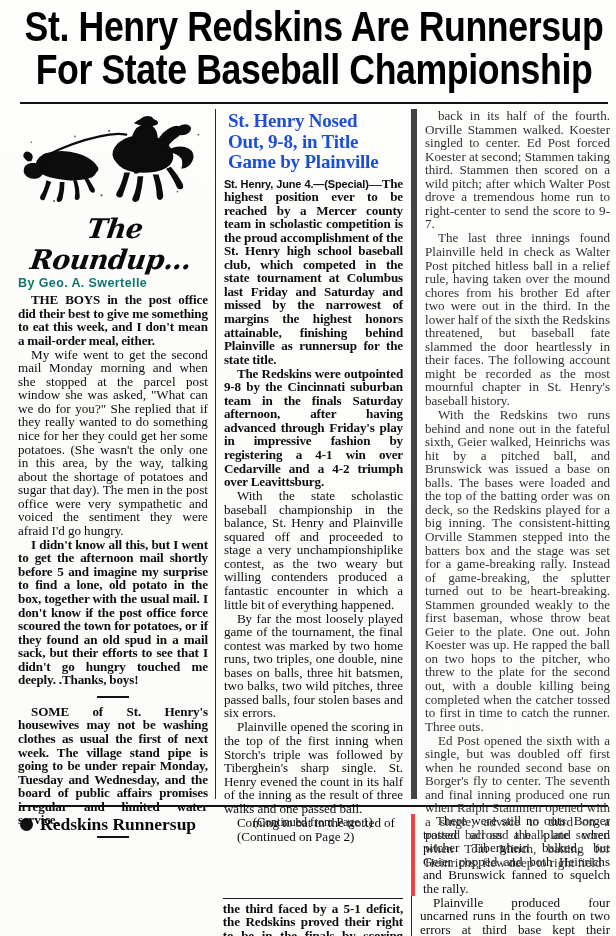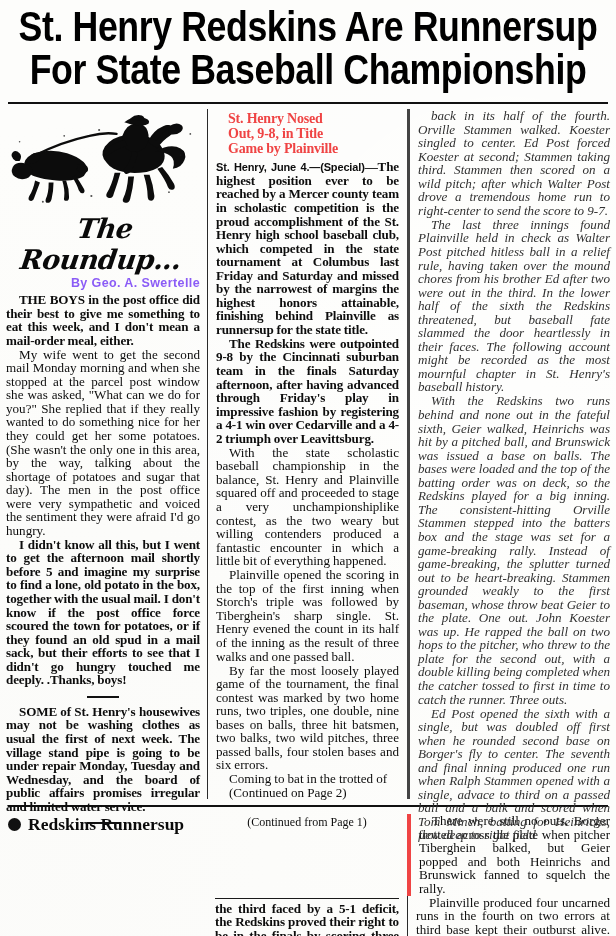--- a/index.html
+++ b/index.html
@@ -31,21 +31,21 @@
       radial-gradient(ellipse at 82% 38%, rgba(255,255,255,0.55) 0%, rgba(255,255,255,0) 58%),
       radial-gradient(ellipse at 10% 88%, rgba(250,250,248,0.6) 0%, rgba(255,255,255,0) 60%);
     mix-blend-mode: normal;
   }
 
   .sheet {
     position: relative;
     width: 616px;
     height: 936px;
     box-sizing: border-box;
-    padding: 4px 6px 0 6px;
+    padding: 4px 6px 0 18px;
   }
 
   
   .headline {
     font-family: "Liberation Sans", sans-serif;
     font-weight: 700;
     color: #000;
     letter-spacing: -0.4px;
     text-align: center;
     line-height: 0.96;
@@ -74,21 +74,21 @@
     display: flex;
     margin-top: 5px;
     height: 690px;
   }
   .col {
     box-sizing: border-box;
     position: relative;
   }
   .col-1 { width: 201px; padding-right: 7px; }
   .col-2 { width: 200px; padding: 0 8px; border-left: 1px solid #2a2a2a; }
-  .col-3 { width: 203px; padding-left: 8px; border-left: 3px solid #404040; font-style: italic; }
+  .col-3 { width: 203px; padding-left: 8px; border-left: 6px solid #404040; }
 
   
   .art {
     width: 100%;
     height: 106px;
     position: relative;
     margin: 2px 0 0 0;
   }
   .art svg { display: block; width: 100%; height: 100%; }
 
@@ -100,24 +100,24 @@
     text-align: center;
     letter-spacing: -0.5px;
     margin: -4px 0 1px 0;
     transform: skewX(-8deg);
     color: #0a0a0a;
   }
   .byline {
     font-family: "Liberation Sans", sans-serif;
     font-weight: 700;
     font-size: 12.5px;
-    text-align: right;
+    text-align: left;
     letter-spacing: 0.4px;
     margin: 0 0 3px 0;
-    color: #8b5cf6;
+    color: #0f766e;
   }
 
   
   p.body {
     margin: 0 0 0.5px 0;
     font-size: 13.1px;
     line-height: 1.035;
     text-align: justify;
     text-indent: 13px;
     word-spacing: -0.2px;
@@ -146,24 +146,24 @@
     width: 32px;
     border-top: 2px solid #111;
     height: 0;
     vertical-align: middle;
   }
 
   
   .subhead {
     font-family: "Liberation Serif", serif;
     font-weight: 700;
-    font-size: 14px;
+    font-size: 19px;
     line-height: 1.08;
-    margin: 2px 0 4px 12px;
-    color: #ef4444;
+    margin: 2px 0 4px 4px;
+    color: #1d4ed8;
     letter-spacing: -0.2px;
   }
   .subhead .sh-line { display: block; }
 
   .dateline {
     font-family: "Liberation Sans", sans-serif;
     font-weight: 700;
     font-size: 11px;
   }
 
@@ -317,22 +317,22 @@
       <h2 class="subhead">
         <span class="sh-line">St. Henry Nosed</span>
         <span class="sh-line">Out, 9-8, in Title</span>
         <span class="sh-line">Game by Plainville</span>
       </h2>
 
       <p class="body bold noindent"><span class="dateline">St. Henry, June 4.—(Special)</span><span>—The highest position ever to be reached by a Mercer county team in scholastic competition is the proud accomplishment of the St. Henry high school baseball club, which competed in the state tournament at Columbus last Friday and Saturday and missed by the narrowest of margins the highest honors attainable, finishing behind Plainville as runnersup for the state title.</span></p>
 
       <p class="body bold">The Redskins were outpointed 9-8 by the Cincinnati suburban team in the finals Saturday afternoon, after having advanced through Friday's play in impressive fashion by registering a 4-1 win over Cedarville and a 4-2 triumph over Leavittsburg.</p>
       <p class="body">With the state scholastic baseball championship in the balance, St. Henry and Plainville squared off and proceeded to stage a very unchampionshiplike contest, as the two weary but willing contenders produced a fantastic encounter in which a little bit of everything happened.</p>
+      <p class="body">By far the most loosely played game of the tournament, the final contest was marked by two home runs, two triples, one double, nine bases on balls, three hit batsmen, two balks, two wild pitches, three passed balls, four stolen bases and six errors.</p>
       <p class="body">Plainville opened the scoring in the top of the first inning when Storch's triple was followed by Tiberghein's sharp single. St. Henry evened the count in its half of the inning as the result of three walks and one passed ball.</p>
-      <p class="body">By far the most loosely played game of the tournament, the final contest was marked by two home runs, two triples, one double, nine bases on balls, three hit batsmen, two balks, two wild pitches, three passed balls, four stolen bases and six errors.</p>
       <p class="body">Coming to bat in the trotted of</p>
       <p class="body contd">(Continued on Page 2)</p>
     </div>
 
     <div class="col col-3 faded">
       <p class="body">back in its half of the fourth. Orville Stammen walked. Koester singled to center. Ed Post forced Koester at second; Stammen taking third. Stammen then scored on a wild pitch; after which Walter Post drove a tremendous home run to right-center to send the score to 9-7.</p>
       <p class="body">The last three innings found Plainville held in check as Walter Post pitched hitless ball in a relief rule, having taken over the mound chores from his brother Ed after two were out in the third. In the lower half of the sixth the Redskins threatened, but baseball fate slammed the door heartlessly in their faces. The following account might be recorded as the most mournful chapter in St. Henry's baseball history.</p>
       <p class="body">With the Redskins two runs behind and none out in the fateful sixth, Geier walked, Heinrichs was hit by a pitched ball, and Brunswick was issued a base on balls. The bases were loaded and the top of the batting order was on deck, so the Redskins played for a big inning. The consistent-hitting Orville Stammen stepped into the batters box and the stage was set for a game-breaking rally. Instead of game-breaking, the splutter turned out to be heart-breaking. Stammen grounded weakly to the first baseman, whose throw beat Geier to the plate. One out. John Koester was up. He rapped the ball on two hops to the pitcher, who threw to the plate for the second out, with a double killing being completed when the catcher tossed to first in time to catch the runner. Three outs.</p>
       <p class="body">Ed Post opened the sixth with a single, but was doubled off first when he rounded second base on Borger's fly to center. The seventh and final inning produced one run when Ralph Stammen opened with a single, advace to third on a passed ball and a balk and scored when Tom Minch, batting for Heinrichs, flew deep to right field</p>
     </div>

